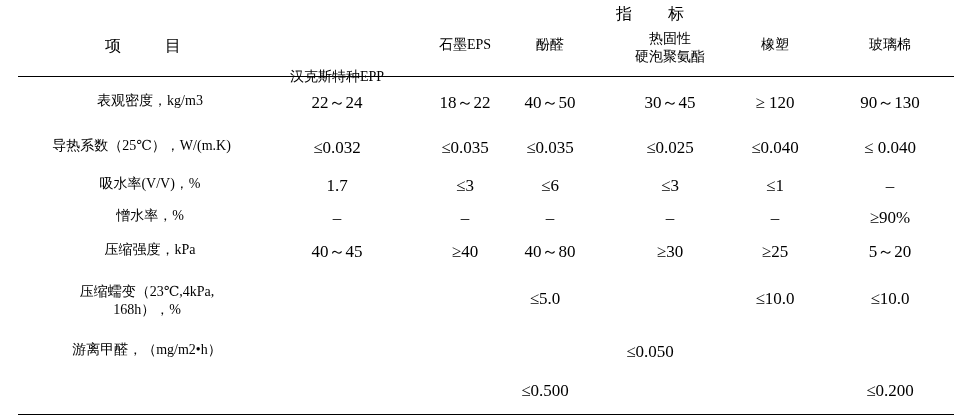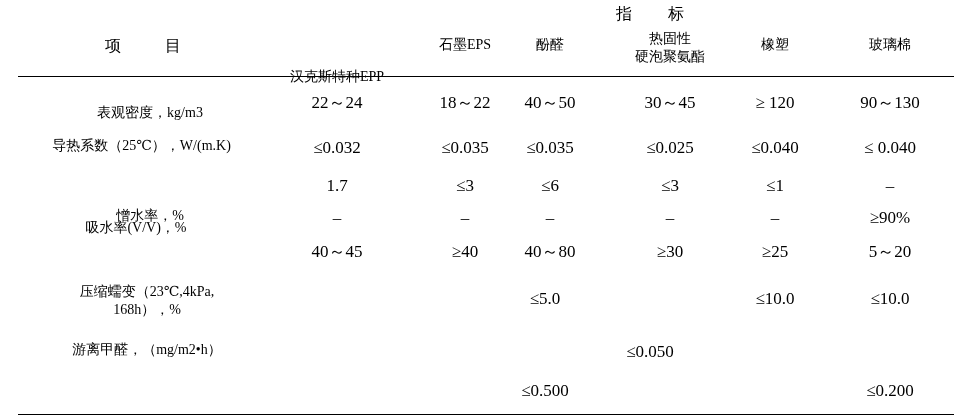--- a/index.html
+++ b/index.html
@@ -90,52 +90,53 @@
   <div class="colhead" style="left:480px; width:140px;">酚醛</div>
   <div class="colhead two-line" style="left:590px; width:160px;">
     <div>热固性</div>
     <div>硬泡聚氨酯</div>
   </div>
   <div class="colhead" style="left:705px; width:140px;">橡塑</div>
   <div class="colhead" style="left:820px; width:140px;">玻璃棉</div>
 
   <div class="hline top"></div>
 
-  <div class="rowlabel" style="top:104px; left:30px; width:240px;">表观密度，kg/m3</div>
+  <div class="rowlabel" style="top:92px; left:30px; width:240px;">表观密度，kg/m3</div>
   <div class="cell" style="top:92px; left:262px; width:150px;">22～24</div>
   <div class="cell" style="top:92px; left:405px; width:120px;">18～22</div>
   <div class="cell" style="top:92px; left:480px; width:140px;">40～50</div>
   <div class="cell" style="top:92px; left:590px; width:160px;">30～45</div>
   <div class="cell" style="top:92px; left:705px; width:140px;">≥ 120</div>
   <div class="cell" style="top:92px; left:820px; width:140px;">90～130</div>
 
   <div class="rowlabel nowrap" style="top:137px; left:14px; width:255px;">导热系数（25℃），W/(m.K)</div>
   <div class="cell" style="top:137px; left:262px; width:150px;">≤0.032</div>
   <div class="cell" style="top:137px; left:405px; width:120px;">≤0.035</div>
   <div class="cell" style="top:137px; left:480px; width:140px;">≤0.035</div>
   <div class="cell" style="top:137px; left:590px; width:160px;">≤0.025</div>
   <div class="cell" style="top:137px; left:705px; width:140px;">≤0.040</div>
   <div class="cell" style="top:137px; left:820px; width:140px;">≤ 0.040</div>
 
-  <div class="rowlabel" style="top:175px; left:16px; width:240px;margin-top:44px;">吸水率(V/V)，%</div>
+  <div class="rowlabel" style="top:175px; left:30px; width:240px;">吸水率(V/V)，%</div>
   <div class="cell" style="top:175px; left:262px; width:150px;">1.7</div>
   <div class="cell" style="top:175px; left:405px; width:120px;">≤3</div>
   <div class="cell" style="top:175px; left:480px; width:140px;">≤6</div>
   <div class="cell" style="top:175px; left:590px; width:160px;">≤3</div>
   <div class="cell" style="top:175px; left:705px; width:140px;">≤1</div>
   <div class="cell" style="top:175px; left:820px; width:140px;">–</div>
 
   <div class="rowlabel" style="top:207px; left:30px; width:240px;">憎水率，%</div>
   <div class="cell" style="top:207px; left:262px; width:150px;">–</div>
   <div class="cell" style="top:207px; left:405px; width:120px;">–</div>
   <div class="cell" style="top:207px; left:480px; width:140px;">–</div>
   <div class="cell" style="top:207px; left:590px; width:160px;">–</div>
   <div class="cell" style="top:207px; left:705px; width:140px;">–</div>
   <div class="cell" style="top:207px; left:820px; width:140px;">≥90%</div>
 
+  <div class="rowlabel" style="top:241px; left:30px; width:240px;">压缩强度，kPa</div>
   <div class="cell" style="top:241px; left:262px; width:150px;">40～45</div>
   <div class="cell" style="top:241px; left:405px; width:120px;">≥40</div>
   <div class="cell" style="top:241px; left:480px; width:140px;">40～80</div>
   <div class="cell" style="top:241px; left:590px; width:160px;">≥30</div>
   <div class="cell" style="top:241px; left:705px; width:140px;">≥25</div>
   <div class="cell" style="top:241px; left:820px; width:140px;">5～20</div>
 
   <div class="rowlabel" style="top:283px; left:22px; width:250px;">
     <div>压缩蠕变（23℃,4kPa,</div>
     <div>168h），%</div>

